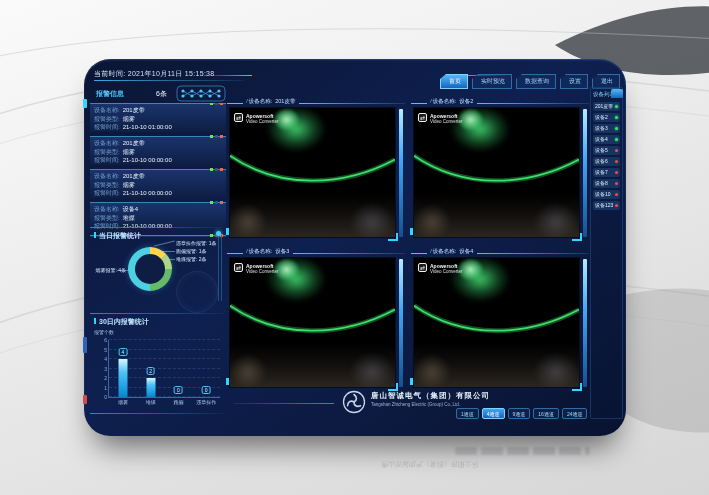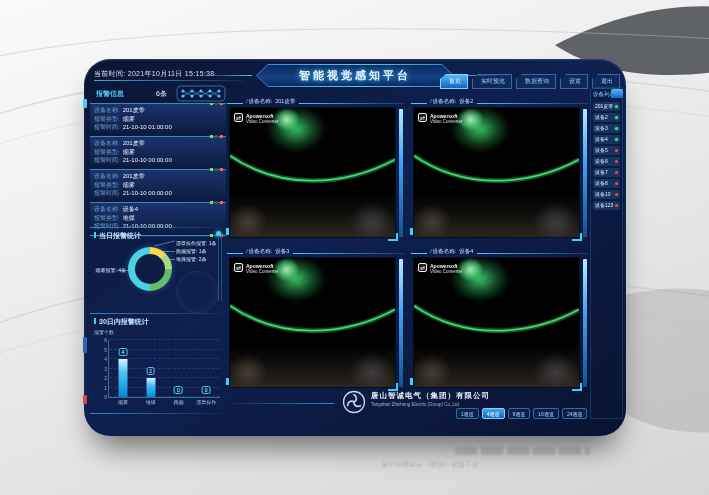--- a/index.html
+++ b/index.html
@@ -191,24 +191,20 @@
 
 <div class="dash">
   <div class="edge-tab cy"></div>
   <div class="edge-tab bl"></div>
   <div class="edge-tab rd"></div>
 
   <div class="hdr-time">当前时间: 2021年10月11日 15:15:38</div>
   <div class="hdr-line"></div>
   <div class="title-wing wing-l"></div>
   <div class="title-wing wing-r"></div>
-  <div class="title-hex">
-    <div class="title-hex-inner"></div>
-    <span class="title-text">智能视觉感知平台</span>
-  </div>
   <div class="nav">
     <div class="nav-btn active">首页</div>
     <div class="nav-btn">实时预览</div>
     <div class="nav-btn">数据查询</div>
     <div class="nav-btn">设置</div>
     <div class="nav-btn">退出</div>
   </div>
 
   <div class="alarm-title">报警信息</div>
   <div class="alarm-count">6条</div>

